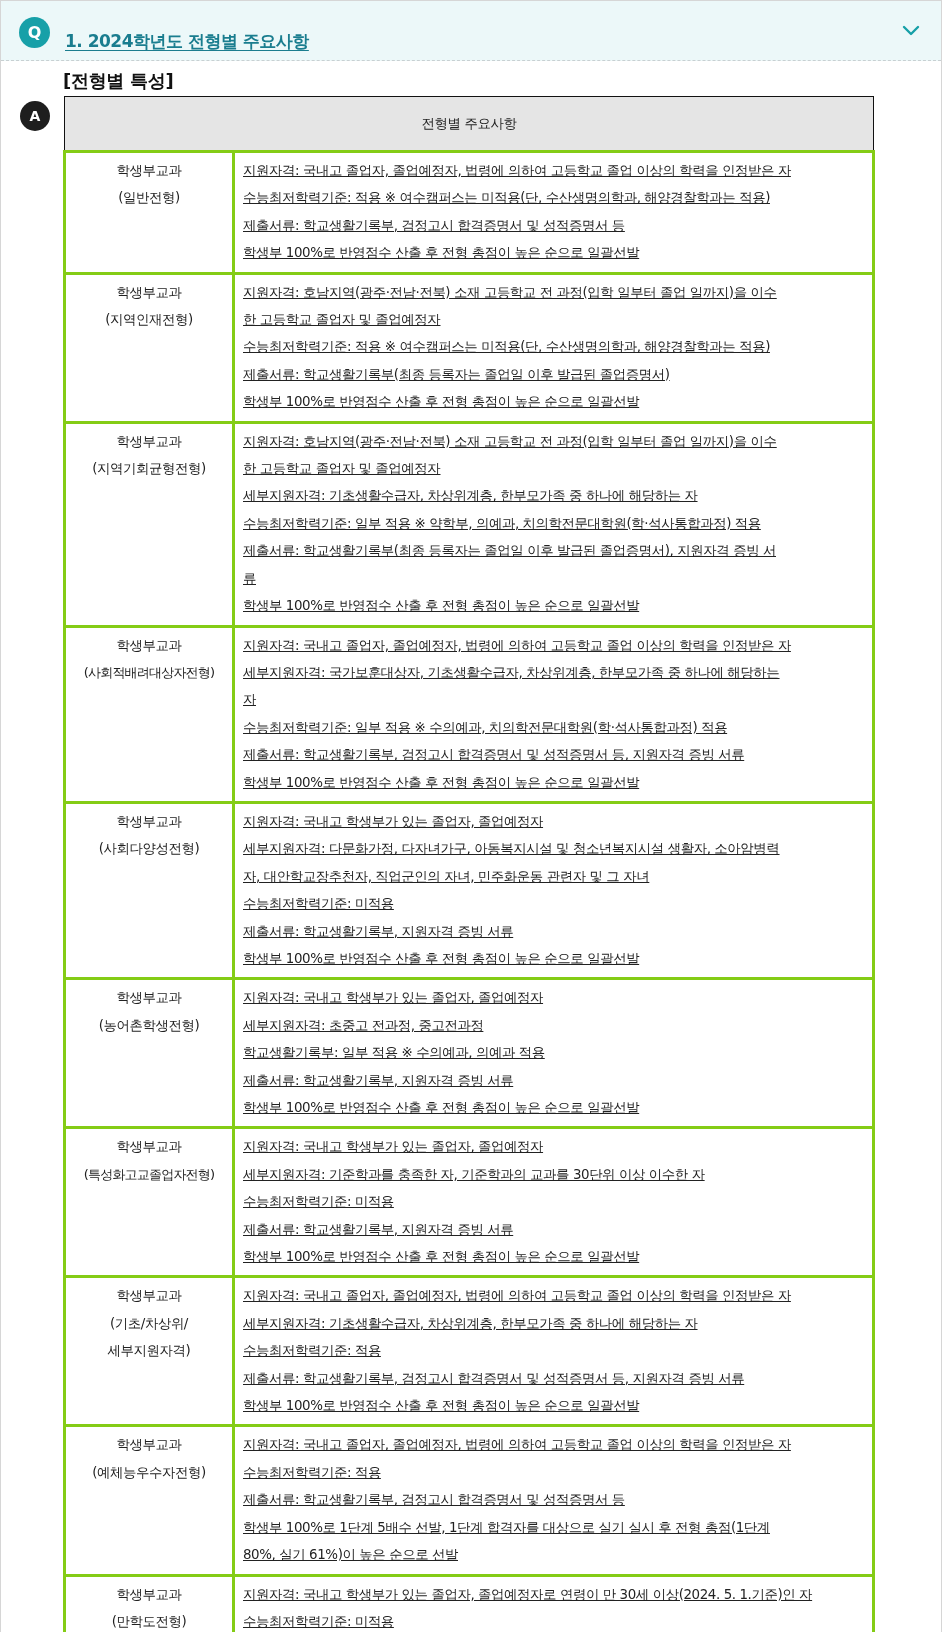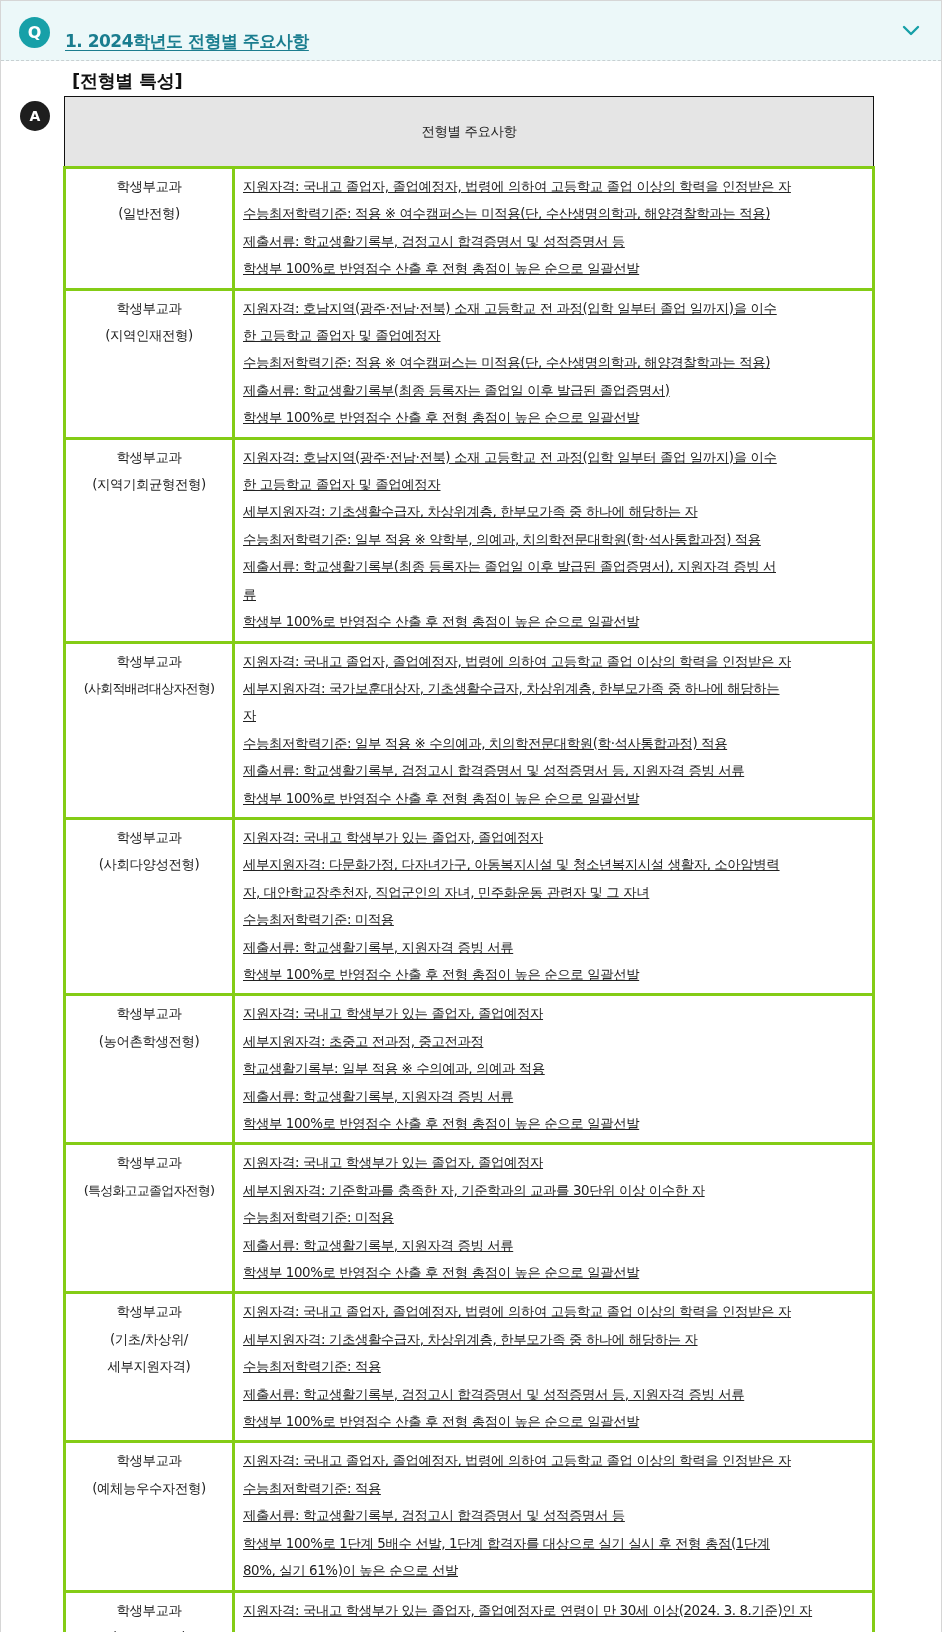--- a/index.html
+++ b/index.html
@@ -56,21 +56,21 @@
       margin-top: 10px;
     }
     .chevron {
       position: absolute;
       right: 20px; top: 20px;
       width: 20px; height: 20px;
       cursor: pointer;
     }
     .section-title {
       position: absolute;
-      left: 72px; top: 69px;
+      left: 63px; top: 69px;
       font-size: 18px;
       font-weight: bold;
       color: #111;
       letter-spacing: -0.3px;
     }
     .a-badge {
       position: absolute;
       left: 20px; top: 101px;
       width: 30px; height: 30px;
       border-radius: 50%;
@@ -91,21 +91,21 @@
       color: #222;
       letter-spacing: -0.4px;
     }
     table.main th {
       background: #e5e5e5;
       border: 1px solid #111;
       height: 37px;
       font-weight: normal;
       font-size: 13.4px;
       text-align: center;
-      padding: 16px;
+      padding: 8px;
     }
     table.main td {
       border: 3px solid #84cc16;
       vertical-align: top;
       padding: 4px 8px 5px 8px;
       line-height: 27.4px;
     }
     td.cat {
       width: 150px;
       text-align: center;
@@ -270,20 +270,20 @@
             <span class="line">80%, 실기 61%)이 높은 순으로 선발</span>
           </span>
         </td>
       </tr>
       <tr>
         <td class="cat">
           <div>학생부교과</div>
           <div class="l2">(만학도전형)</div>
         </td>
         <td class="desc">
-          <span class="line">지원자격: 국내고 학생부가 있는 졸업자, 졸업예정자로 연령이 만 30세 이상(2024. 3. 8.기준)인 자</span>
+          <span class="line">지원자격: 국내고 학생부가 있는 졸업자, 졸업예정자로 연령이 만 30세 이상(2024. 5. 1.기준)인 자</span>
           <span class="line">수능최저학력기준: 미적용</span>
           <span class="line">제출서류: 학교생활기록부</span>
           <span class="line">학생부 100%로 반영점수 산출 후 전형 총점이 높은 순으로 일괄선발</span>
         </td>
       </tr>
     </tbody>
 </table>
 
 </body></html>

